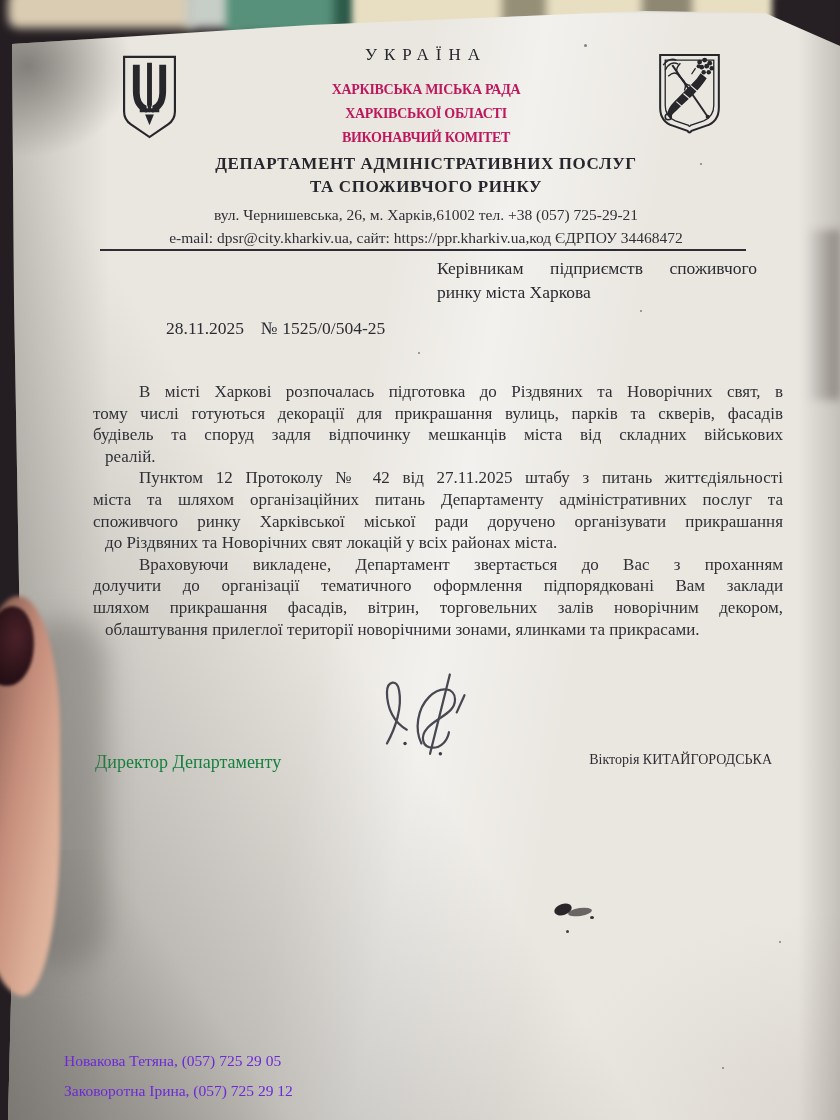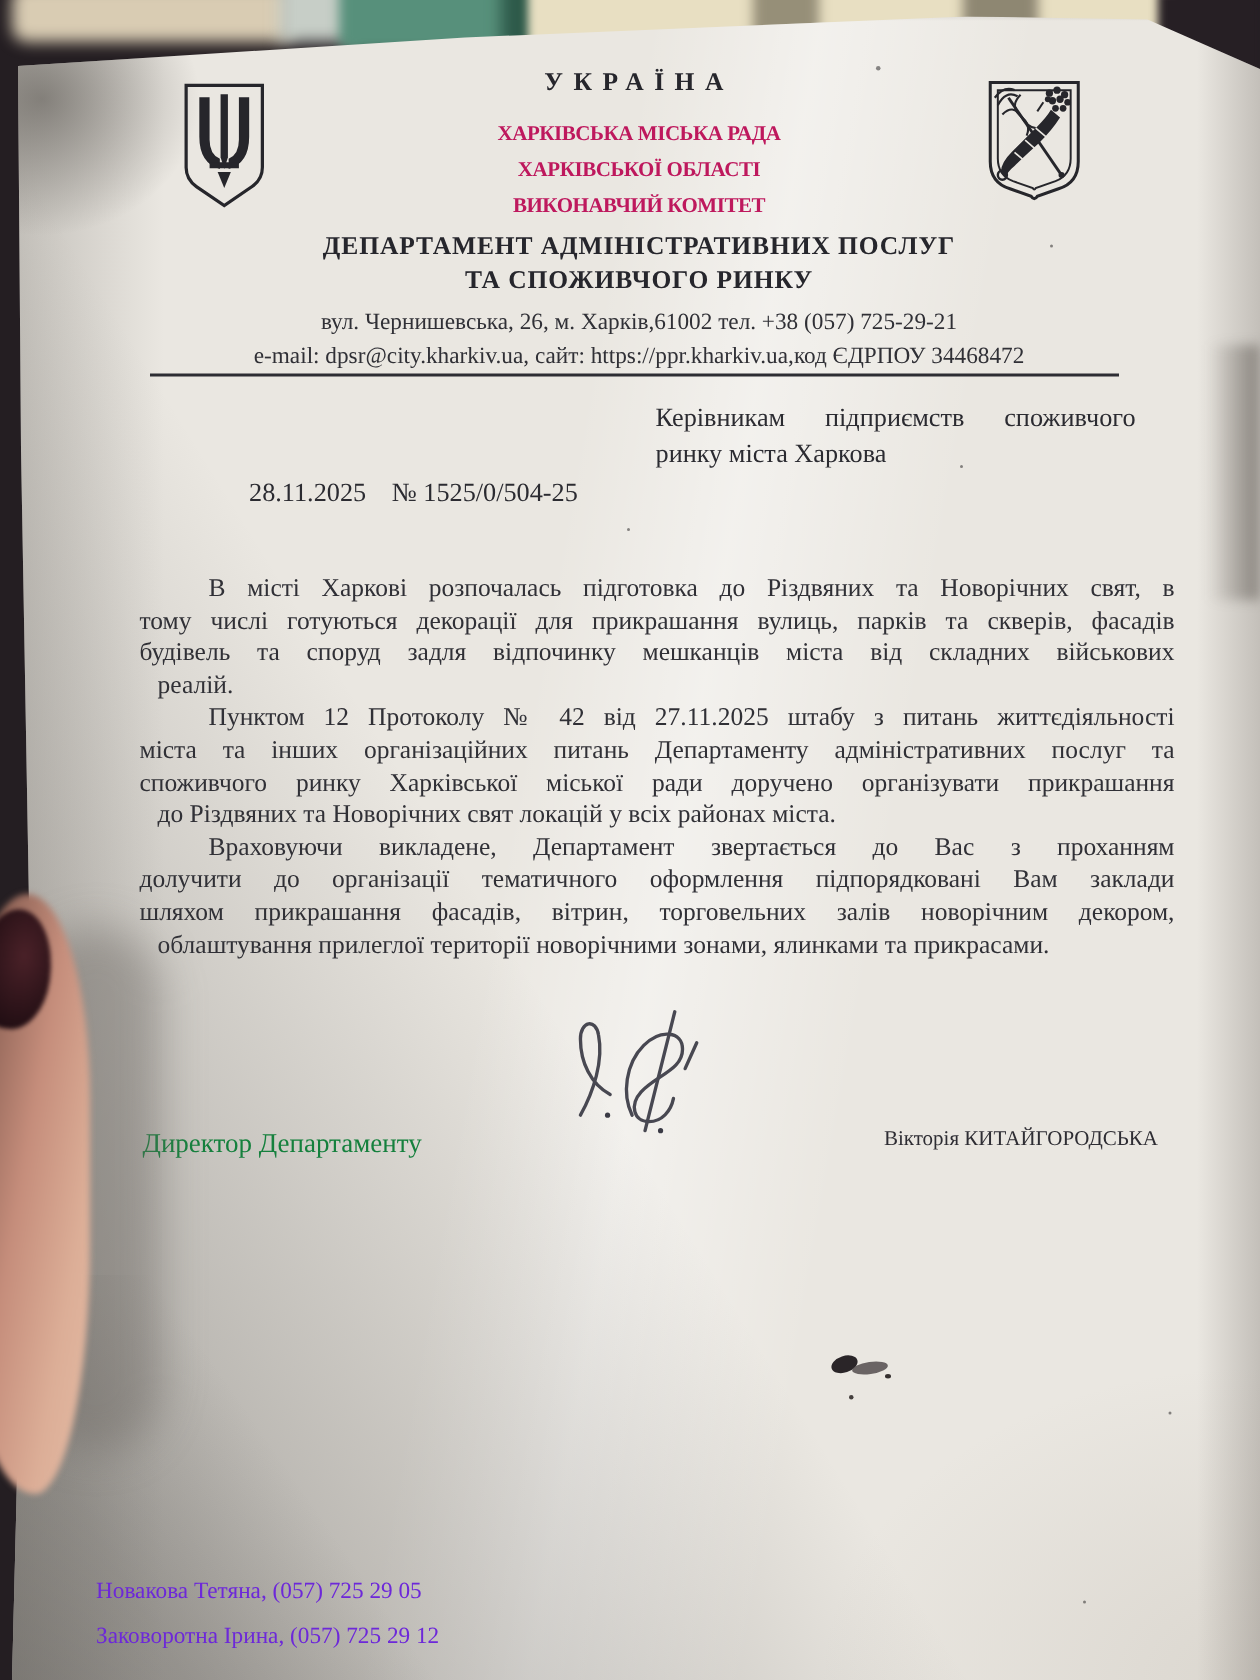--- a/index.html
+++ b/index.html
@@ -31,26 +31,26 @@
     linear-gradient(270deg, rgba(95,88,82,.28), rgba(95,88,82,0) 5%),
     radial-gradient(420px 300px at 100% 100%, rgba(150,140,126,.18), rgba(150,140,126,0) 70%);}
   .bl-shadow{position:absolute;left:0;top:850px;width:340px;height:270px;pointer-events:none;
     background:linear-gradient(55deg, rgba(92,89,85,.5), rgba(92,89,85,0) 55%);}
   .right-vignette{position:absolute;right:0;top:230px;width:34px;height:170px;pointer-events:none;
     background:linear-gradient(270deg, rgba(80,74,68,.5), rgba(80,74,68,0));filter:blur(4px);}
 
   
   .txt{position:absolute;color:#2e2d33;}
   .center-band{left:96px;width:660px;text-align:center;}
-  .country{top:45px;font-size:17px;font-weight:bold;letter-spacing:7px;color:#26262c;}
+  .country{top:45px;font-size:17px;font-weight:normal;letter-spacing:7px;color:#26262c;}
   .org{top:78px;font-size:14px;font-weight:bold;line-height:24px;letter-spacing:-0.3px;color:#be185d;}
   .dept{top:152px;font-size:17px;font-weight:bold;line-height:23px;letter-spacing:0.6px;color:#26262c;}
   .contact{top:203px;font-size:15.5px;line-height:23px;color:#303036;}
   .rule{position:absolute;left:100px;top:249px;width:646px;height:2px;background:#2d2d33;}
-  .addressee{left:437px;top:266px;width:320px;font-size:17.5px;line-height:24px;color:#2b2b31;}
+  .addressee{left:437px;top:256px;width:320px;font-size:17.5px;line-height:24px;color:#2b2b31;}
   .jline{text-align:justify;text-align-last:justify;}
   .refline{left:150px;top:318px;font-size:17.5px;color:#2b2b31;margin-left:16px;}
   .refline .num{margin-left:17px;}
   .body-block{left:93px;top:381px;width:690px;font-size:17px;line-height:21.6px;color:#303036;}
   .body-block .ln{text-align:justify;text-align-last:justify;}
   .body-block .ln.first{text-indent:46px;}
   .body-block .ln.last{text-align-last:left;margin-left:12px;}
   .sig-title{left:95px;top:752px;font-size:18px;color:#15803d;}
   .sig-name{right:68px;top:752px;font-size:14px;color:#2e2d33;}
   .autograph{position:absolute;left:368px;top:662px;width:112px;height:106px;}
@@ -163,21 +163,21 @@
     <div class="txt refline">
       <span>28.11.2025</span><span class="num">№ 1525/0/504-25</span>
     </div>
 
     <div class="txt body-block">
       <div class="ln first">В місті Харкові розпочалась підготовка до Різдвяних та Новорічних свят, в</div>
       <div class="ln">тому числі готуються декорації для прикрашання вулиць, парків та скверів, фасадів</div>
       <div class="ln">будівель та споруд задля відпочинку мешканців міста від складних військових</div>
       <div class="ln last">реалій.</div>
       <div class="ln first">Пунктом 12 Протоколу № 42 від 27.11.2025 штабу з питань життєдіяльності</div>
-      <div class="ln">міста та інших організаційних питань Департаменту адміністративних послуг та</div>
+      <div class="ln">міста та шляхом організаційних питань Департаменту адміністративних послуг та</div>
       <div class="ln">споживчого ринку Харківської міської ради доручено організувати прикрашання</div>
       <div class="ln last">до Різдвяних та Новорічних свят локацій у всіх районах міста.</div>
       <div class="ln first">Враховуючи викладене, Департамент звертається до Вас з проханням</div>
       <div class="ln">долучити до організації тематичного оформлення підпорядковані Вам заклади</div>
       <div class="ln">шляхом прикрашання фасадів, вітрин, торговельних залів новорічним декором,</div>
       <div class="ln last">облаштування прилеглої території новорічними зонами, ялинками та прикрасами.</div>
     </div>
 
     <div class="txt sig-title">Директор Департаменту</div>
     <svg class="autograph" viewBox="0 0 130 110">

